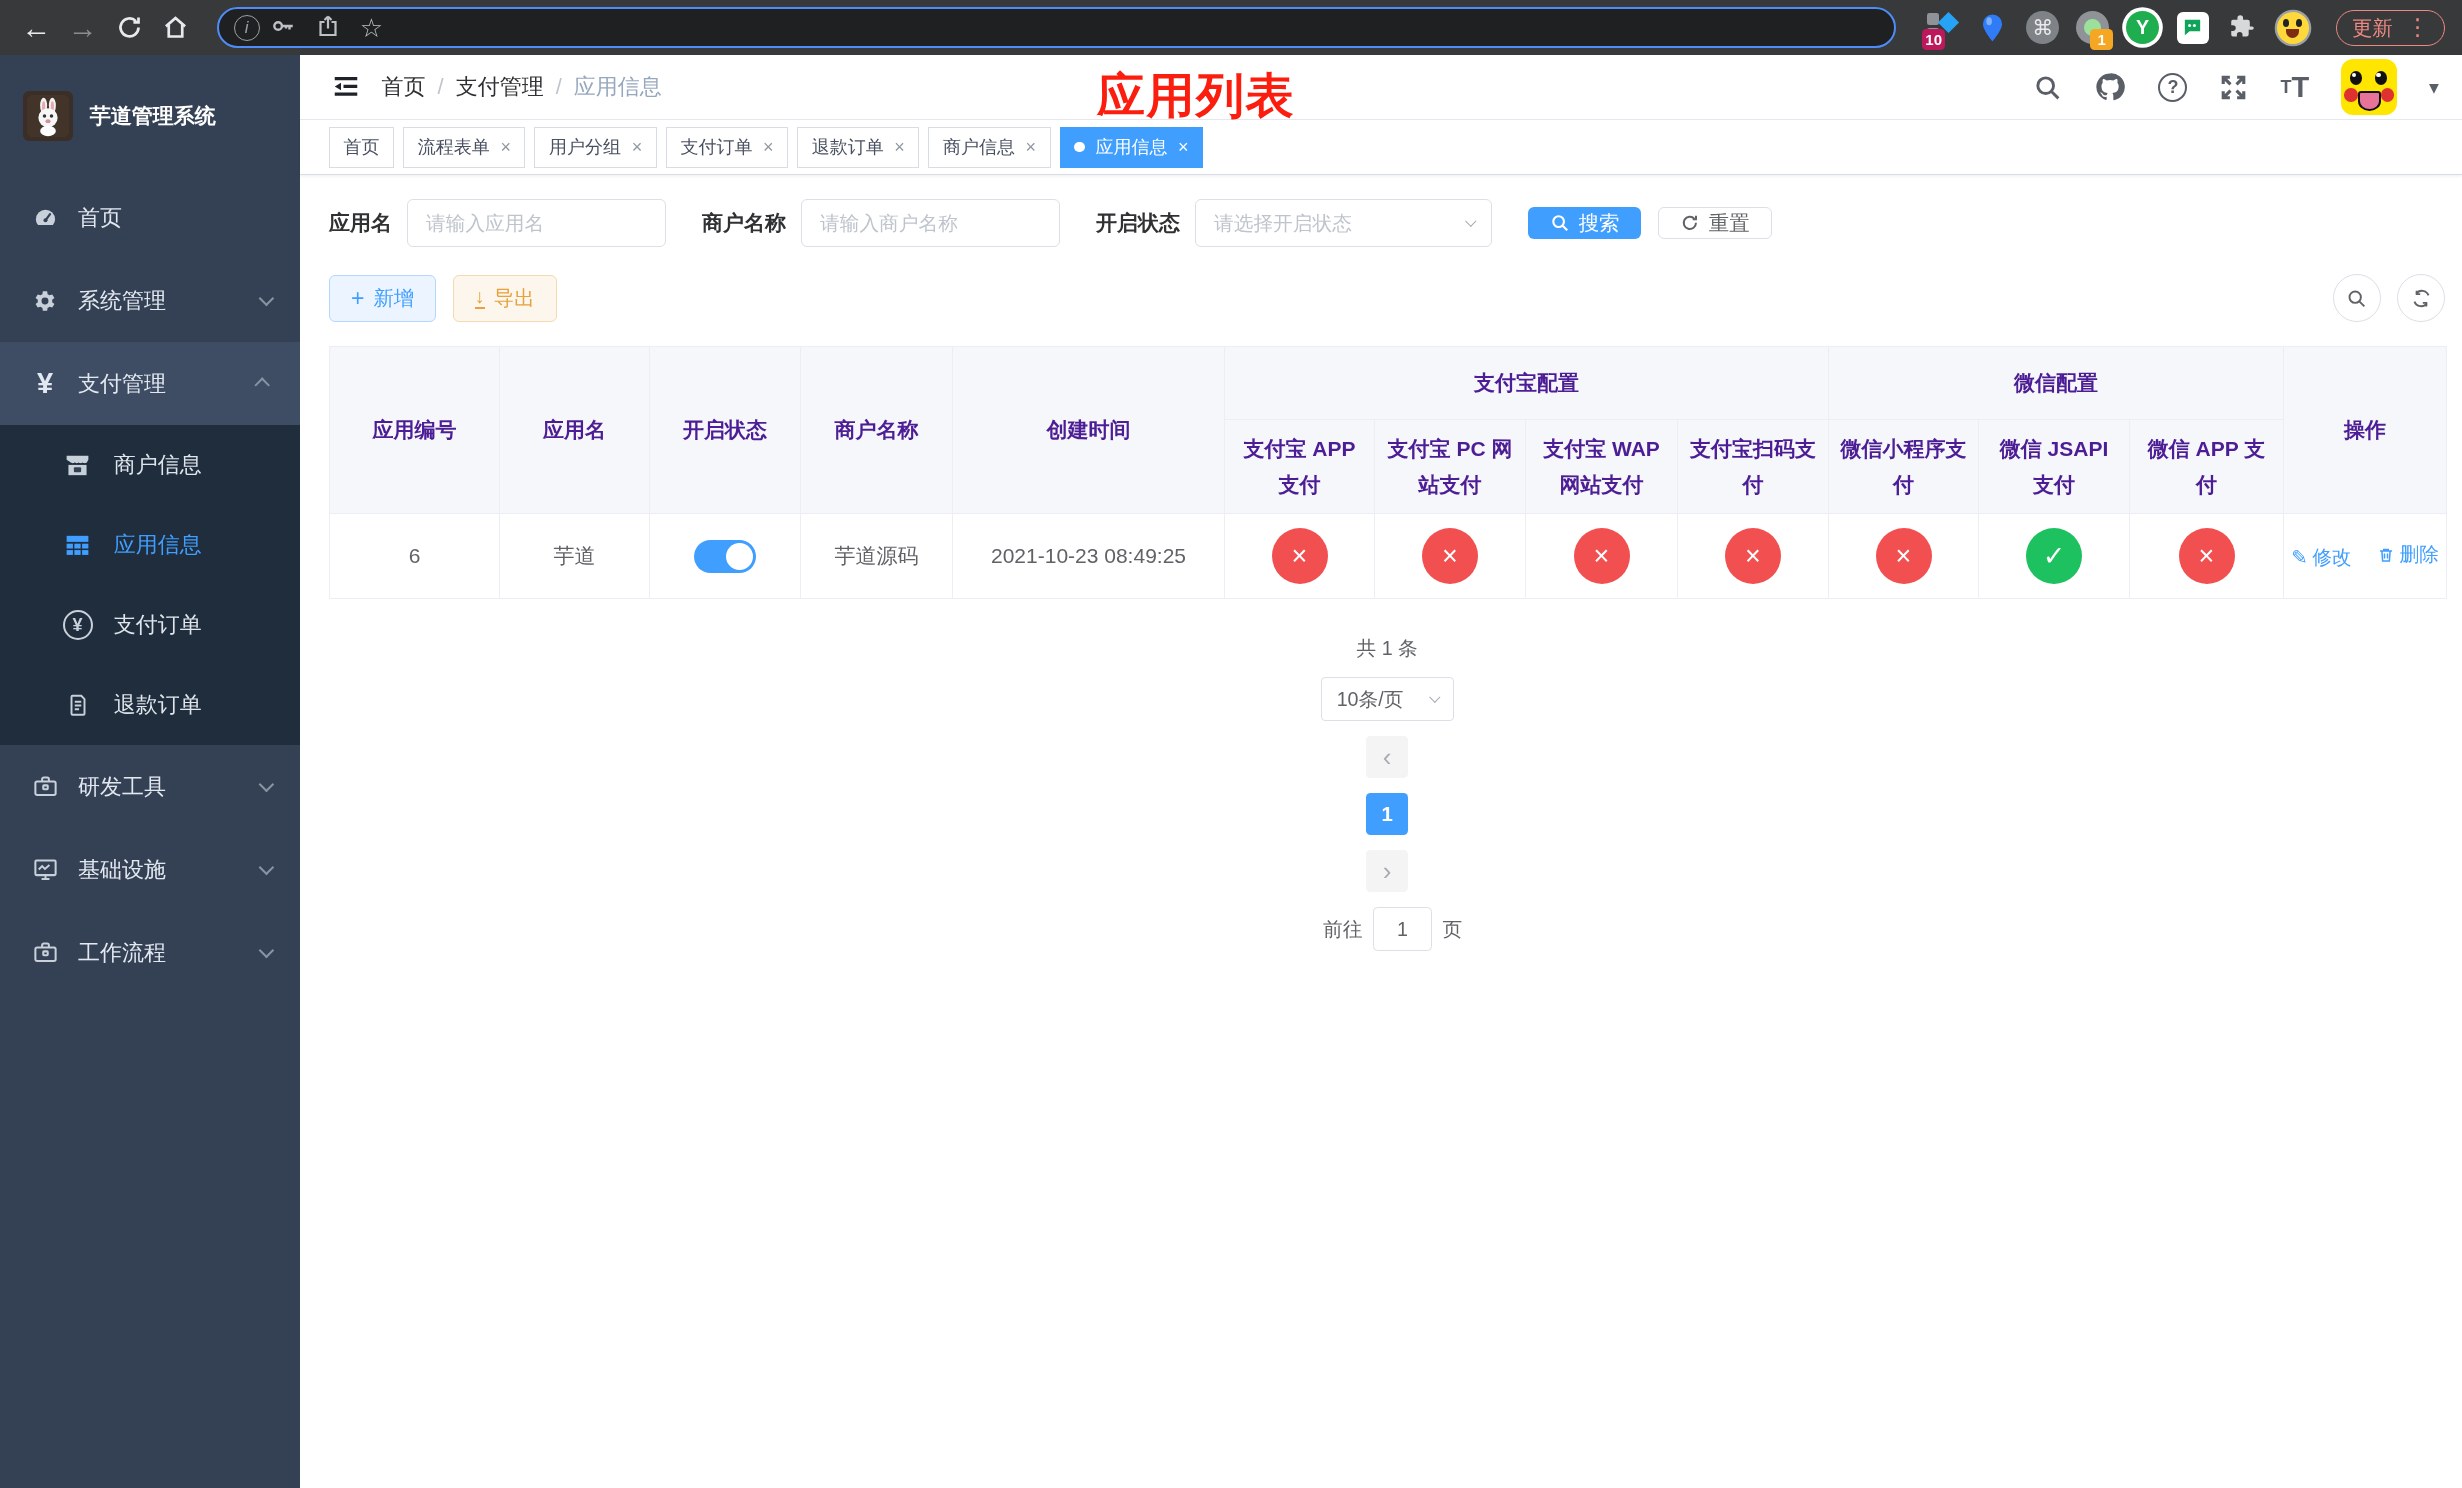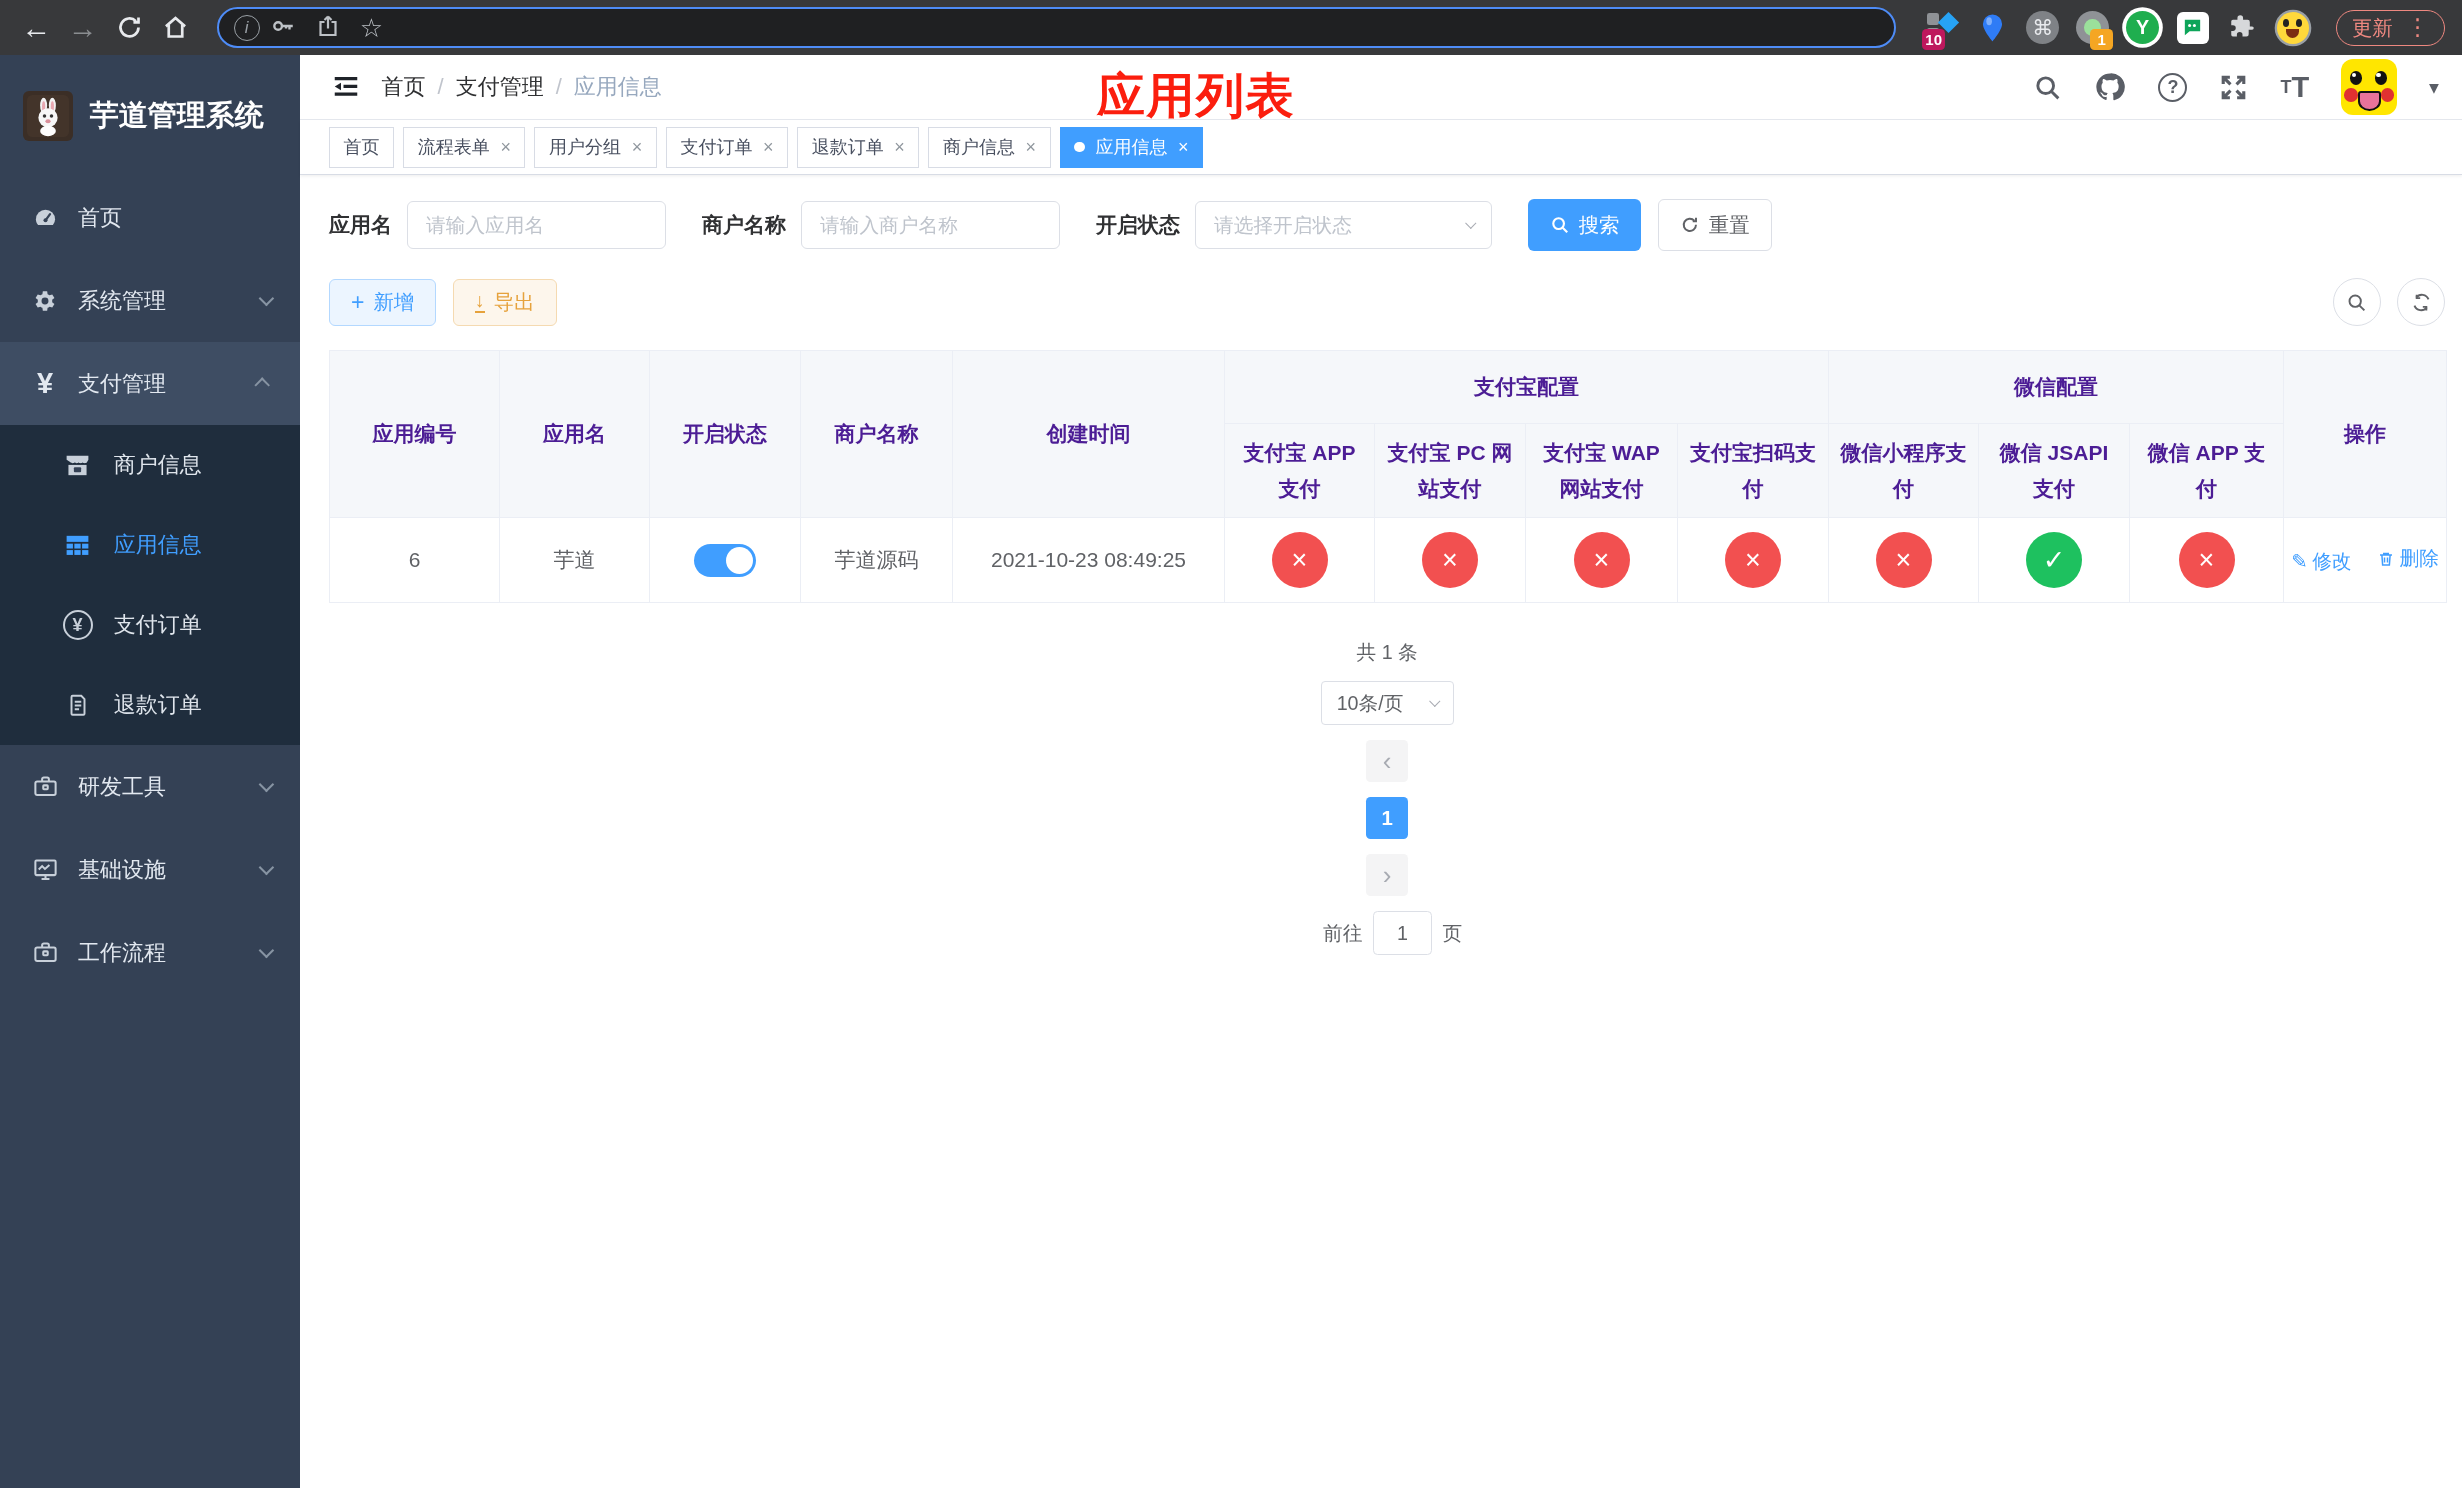--- a/index.html
+++ b/index.html
@@ -37,21 +37,21 @@
   .face-circ .eye.l { left:6.8px; } .face-circ .eye.r { right:6.8px; }
   .face-circ .mouth { position:absolute; width:13.6px; height:9px; background:#7c2d12; border-radius:0 0 7.6px 7.6px; left:9px; bottom:5.3px; }
   .update-pill { height:36px; border:1.5px solid #ee8880; border-radius:19.7px; color:#ee8880; display:flex; align-items:center; gap:13.6px; padding:0 15px; font-size:20.4px; margin-left:10.6px; flex:0 0 auto; }
   .update-pill .kebab { font-size:23px; letter-spacing:0; }
 
   
   .app { display:flex; height:1434px; }
   .sidebar { width:300px; background:#344155; flex:0 0 auto; color:#dfe5ec; }
   .logo-row { height:121px; display:flex; align-items:center; gap:16.7px; padding-left:23px; }
   .logo-box { width:50px; height:50px; border-radius:6px; background:#3b2e26; display:flex; align-items:center; justify-content:center; overflow:hidden; }
-  .logo-title { font-size:29px; font-weight:bold; color:#fff; }
+  .logo-title { font-size:21px; font-weight:bold; color:#fff; }
   .menu { list-style:none; }
   .m-item { height:83px; display:flex; align-items:center; gap:18px; padding:0 30px; font-size:22px; color:#e2e8f0; cursor:pointer; }
   .m-item .m-ico { width:30px; display:flex; justify-content:center; color:#c8d0da; font-size:24px; }
   .m-item .m-label { flex:1; }
   .m-item.open-parent { background:#3e4d63; }
   .chev { width:10.6px; height:10.6px; border-right:2.3px solid #8794a3; border-bottom:2.3px solid #8794a3; flex:0 0 auto; }
   .chev.down { transform:rotate(45deg) translateY(-3px); }
   .chev.up { transform:rotate(-135deg) translateY(-3px); }
   .submenu { background:#1f2d3d; list-style:none; }
   .s-item { height:80px; display:flex; align-items:center; gap:19.7px; padding-left:61px; font-size:22px; color:#dfe5ec; cursor:pointer; }
@@ -91,21 +91,21 @@
   .tag .dot { width:10.6px; height:10.6px; border-radius:50%; background:#fff; }
 
   .content { flex:1; padding:24px 16.7px 0 29px; position:relative; }
 
   .filter-row { display:flex; align-items:center; }
   .f-label { font-size:21px; font-weight:bold; color:#303133; margin-right:15px; white-space:nowrap; }
   .f-input { height:48px; border:0.8px solid #dcdfe6; border-radius:6px; padding:0 18px; font-size:19.7px; color:#303133; font-family:inherit; }
   .f-input::placeholder { color:#bfc4cc; }
   .f-group { display:flex; align-items:center; margin-right:36px; }
   .f-select { width:297px; height:48px; border:0.8px solid #dcdfe6; border-radius:6px; padding:0 18px; display:flex; align-items:center; justify-content:space-between; color:#bfc4cc; font-size:19.7px; cursor:pointer; }
-  .btn { height:52px; border-radius:6px; display:inline-flex; align-items:center; justify-content:center; gap:9px; font-size:20.4px; cursor:pointer; border:0.8px solid transparent; padding:0 21px; }
+  .btn { height:32px; border-radius:6px; display:inline-flex; align-items:center; justify-content:center; gap:9px; font-size:20.4px; cursor:pointer; border:0.8px solid transparent; padding:0 21px; }
   .btn-primary { background:#409eff; color:#fff; }
   .btn-plain { background:#fff; border-color:#dcdfe6; color:#606266; }
   .btn-primary-plain { background:#ecf5ff; border-color:#b3d8ff; color:#409eff; height:47px; }
   .btn-warning-plain { background:#fdf6ec; border-color:#f5dab1; color:#e6a23c; height:47px; }
   .dl-glyph { border-bottom:2.3px solid currentColor; line-height:1; padding-bottom:0.8px; font-size:19.7px; }
 
   .toolbar-row { margin-top:27px; display:flex; align-items:center; gap:16.7px; }
   .circ-btn { width:48px; height:48px; border-radius:50%; border:0.8px solid #dcdfe6; background:#fff; display:flex; align-items:center; justify-content:center; color:#606266; cursor:pointer; }
   .toolbar-spacer { flex:1; }
 

